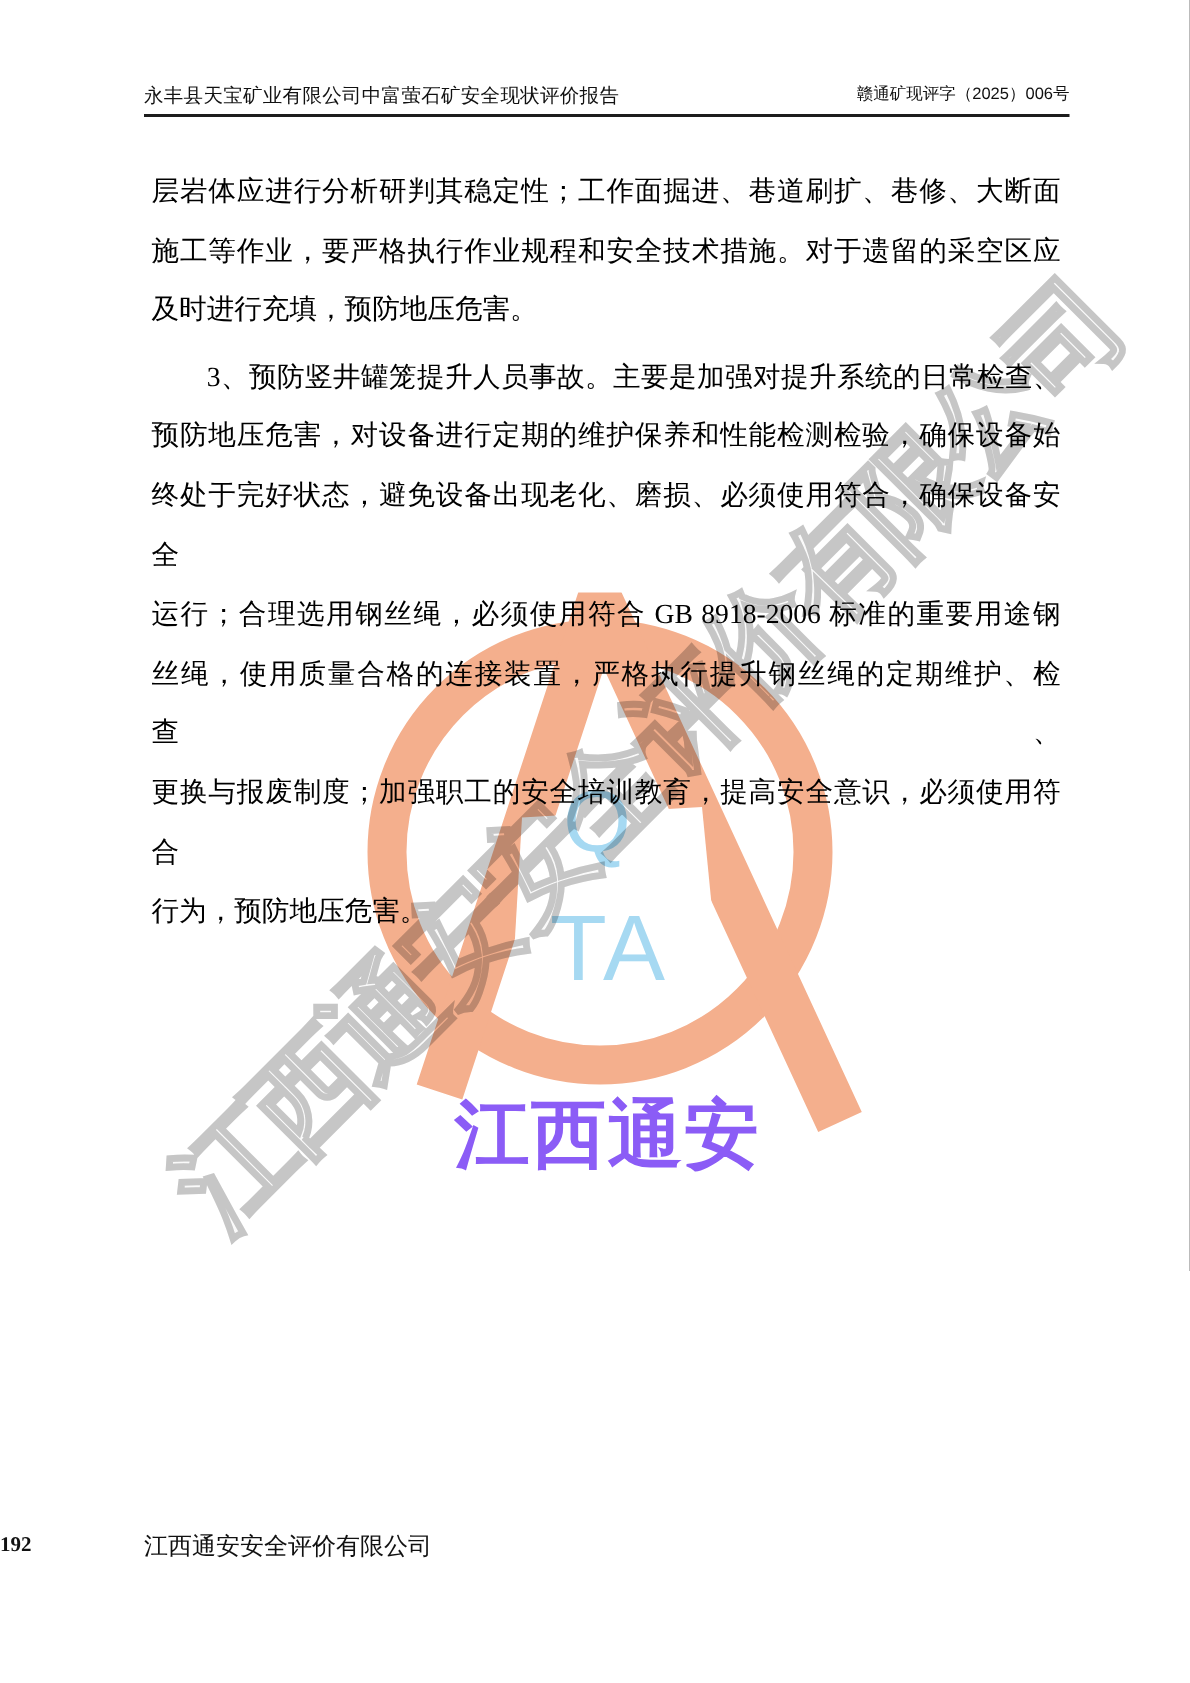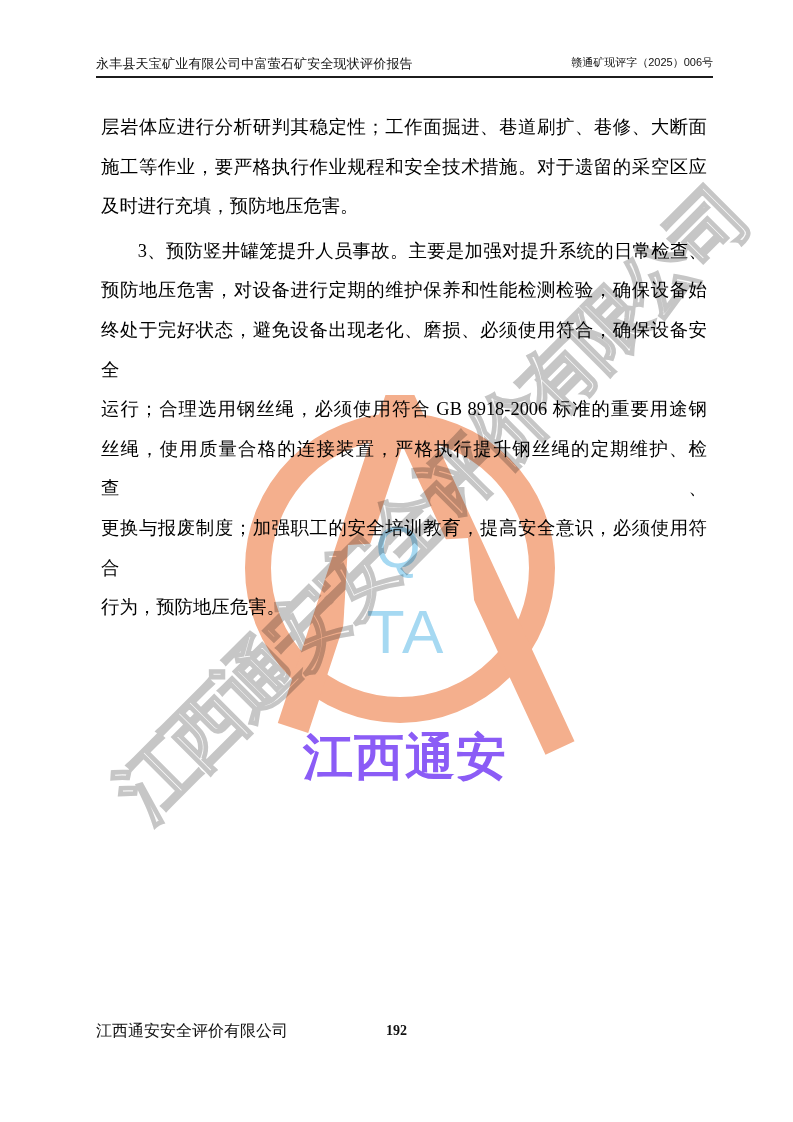--- a/index.html
+++ b/index.html
@@ -103,21 +103,20 @@
     top: 1021px;
     font-family: "Liberation Sans", "DejaVu Sans", sans-serif;
     font-size: 16px;
     color: #111;
   }
   .ftr-pagenum {
     position: absolute;
     left: 0;
     top: 1023px;
     width: 100%;
-    text-align: center;
     font-family: "Liberation Serif", "DejaVu Serif", serif;
     font-weight: bold;
     font-size: 14px;
     color: #111;
   }
 </style>
 </head>
 <body>
 
 <div class="page">

